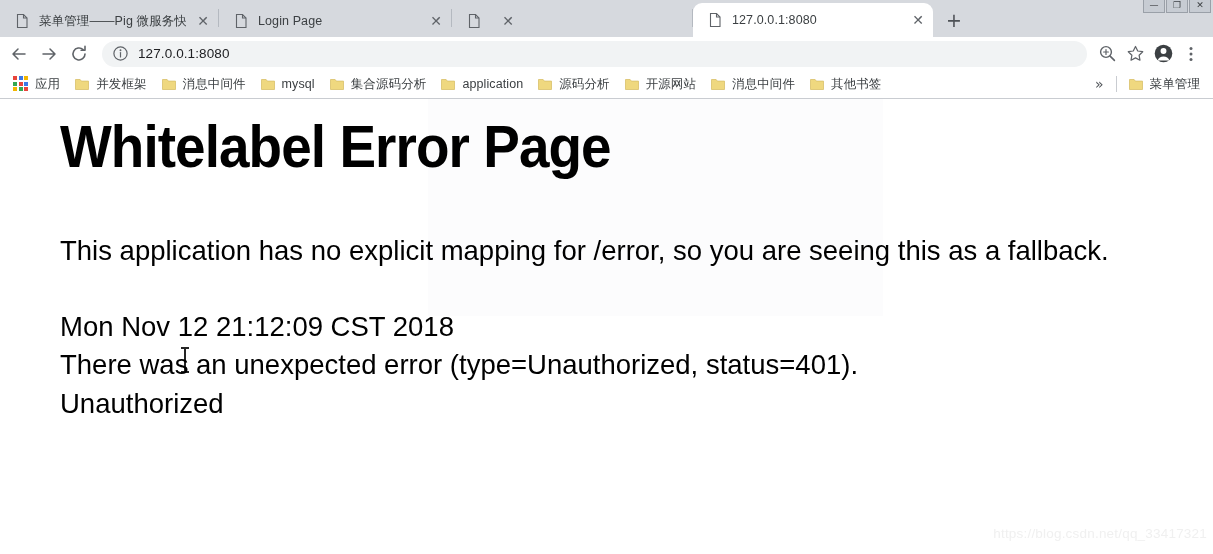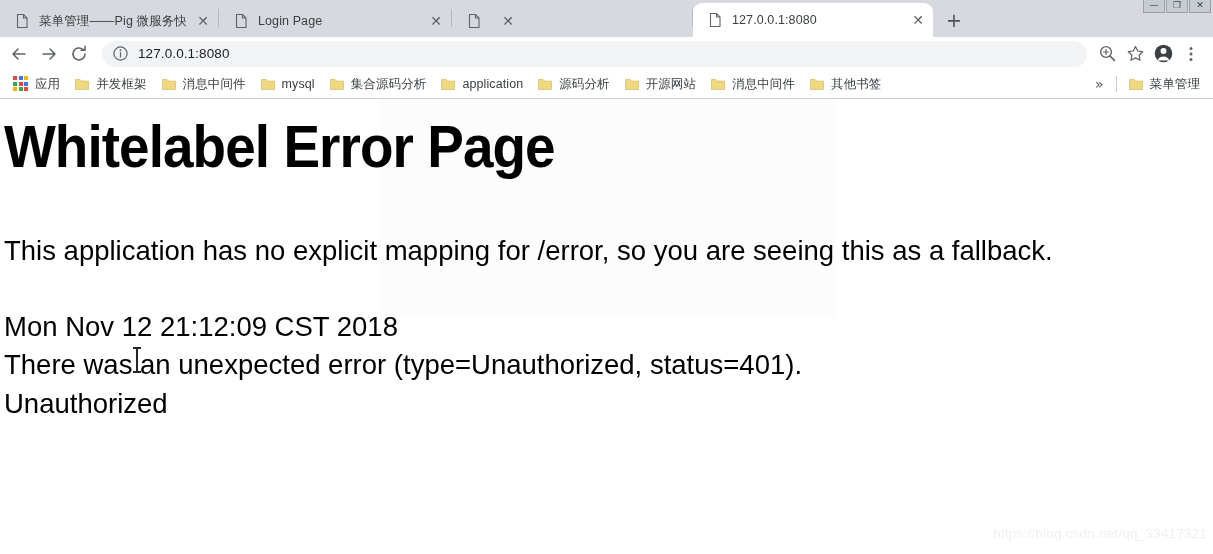--- a/index.html
+++ b/index.html
@@ -186,25 +186,26 @@
     background: #c9ccd1;
     flex: none;
     margin: 0 4px;
   }
   .appgrid { display: grid; grid-template-columns: repeat(3,4px); grid-template-rows: repeat(3,4px); gap: 1.5px; }
   .appgrid i { display: block; width: 4px; height: 4px; }
 
   
   .page {
     background: #ffffff;
-    padding: 18px 0 0 4px;
+    padding: 18px 0 0 12px;
     height: 454px;
     position: relative;
     overflow: hidden;
     cursor: text;
+    margin-left: 48px;
   }
   .page h1 {
     font-family: "Liberation Sans", sans-serif;
     font-weight: bold;
     font-size: 59px;
     line-height: 1.05;
     color: #000000;
     letter-spacing: -1px;
     margin: 0 0 4px 0;
     transform: scaleX(0.93);

